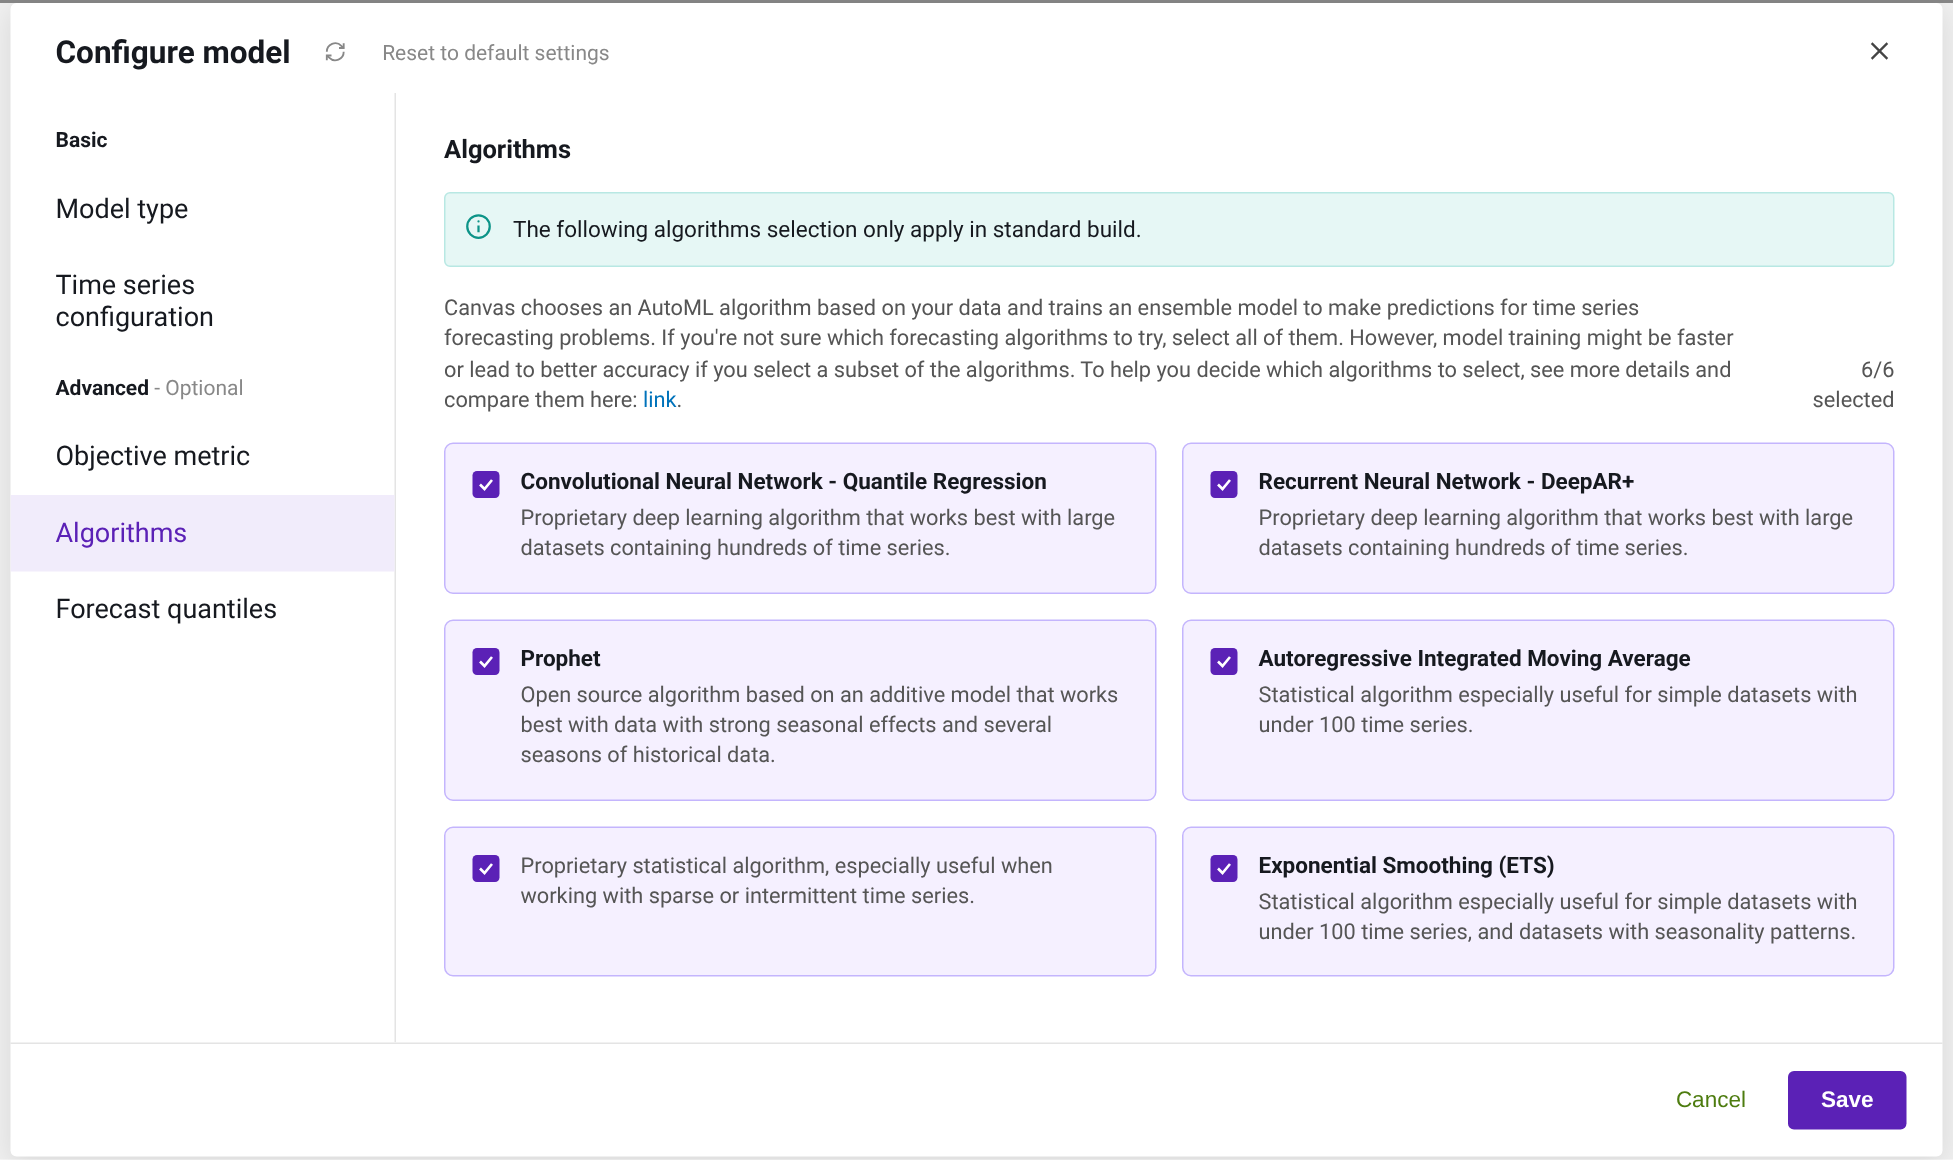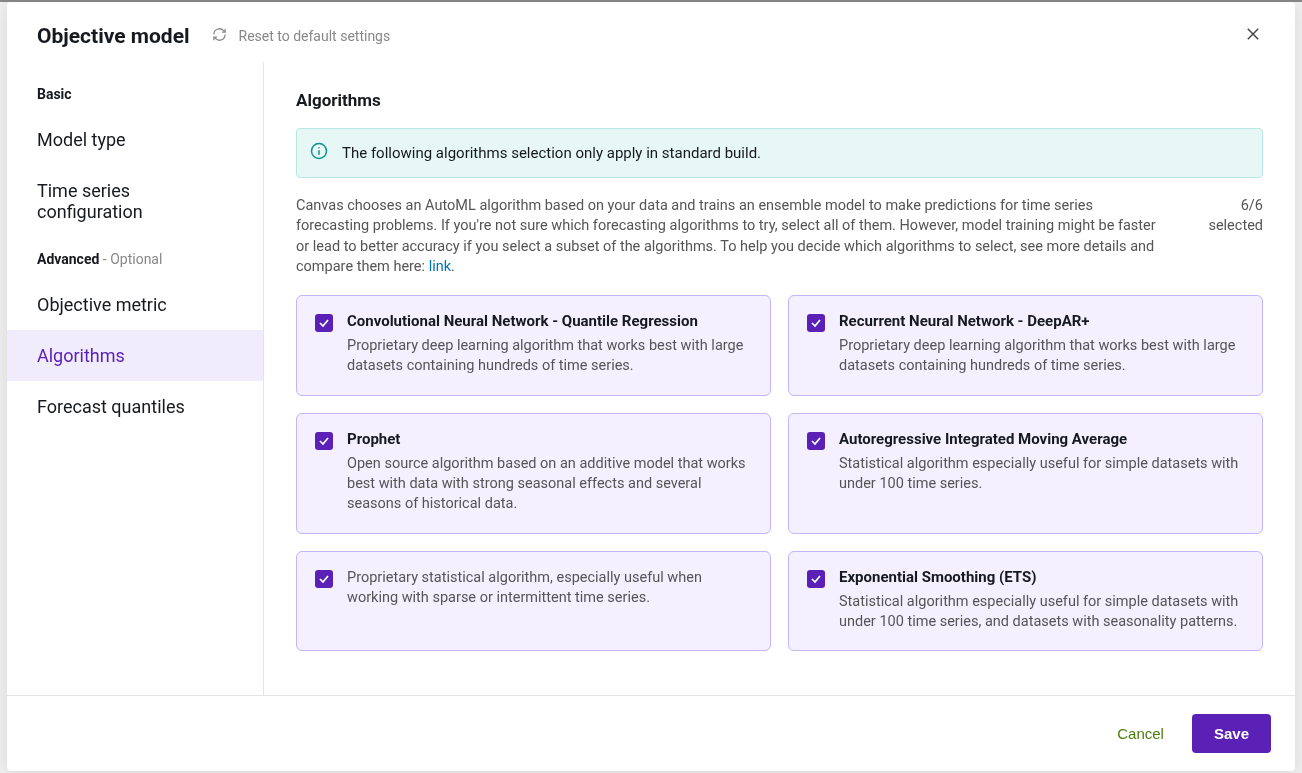--- a/index.html
+++ b/index.html
@@ -40,21 +40,21 @@
   .modal-title {
     font-size: 21px;
     font-weight: 700;
     color: #16191f;
   }
   .reset {
     color: #888;
     font-size: 14px;
     display: flex;
     align-items: center;
-    gap: 12px;
+    gap: 24px;
     cursor: pointer;
   }
   .reset svg { flex: 0 0 auto; }
   .close-btn {
     margin-left: auto;
     cursor: pointer;
     color: #444;
     display: flex;
     align-items: center;
     justify-content: center;
@@ -117,21 +117,21 @@
     flex: 0 0 auto;
     color: #0d9488;
   }
   .info-text {
     font-size: 15px;
     color: #16191f;
   }
   .desc-row {
     display: flex;
     gap: 40px;
-    align-items: flex-start;
+    align-items: flex-end;
     margin-bottom: 18px;
   }
   .desc {
     font-size: 14.5px;
     color: #555;
     line-height: 1.4;
     flex: 1;
   }
   .desc a { color: #0073bb; text-decoration: none; }
   .selected-count {
@@ -205,21 +205,21 @@
     cursor: pointer;
   }
 </style>
 </head>
 <body>
 
 <div class="backdrop"></div>
 
 <div class="modal">
   <div class="modal-header">
-    <div class="modal-title">Objective model</div>
+    <div class="modal-title">Configure model</div>
     <div class="reset">
       <span>
         <svg width="15" height="15" viewBox="0 0 24 24" fill="none" stroke="#888" stroke-width="2">
           <path d="M3 12a9 9 0 0 1 15.5-6.3L21 8"></path>
           <path d="M21 3v5h-5"></path>
           <path d="M21 12a9 9 0 0 1-15.5 6.3L3 16"></path>
           <path d="M3 21v-5h5"></path>
         </svg>
       </span>
       <span>Reset to default settings</span>

